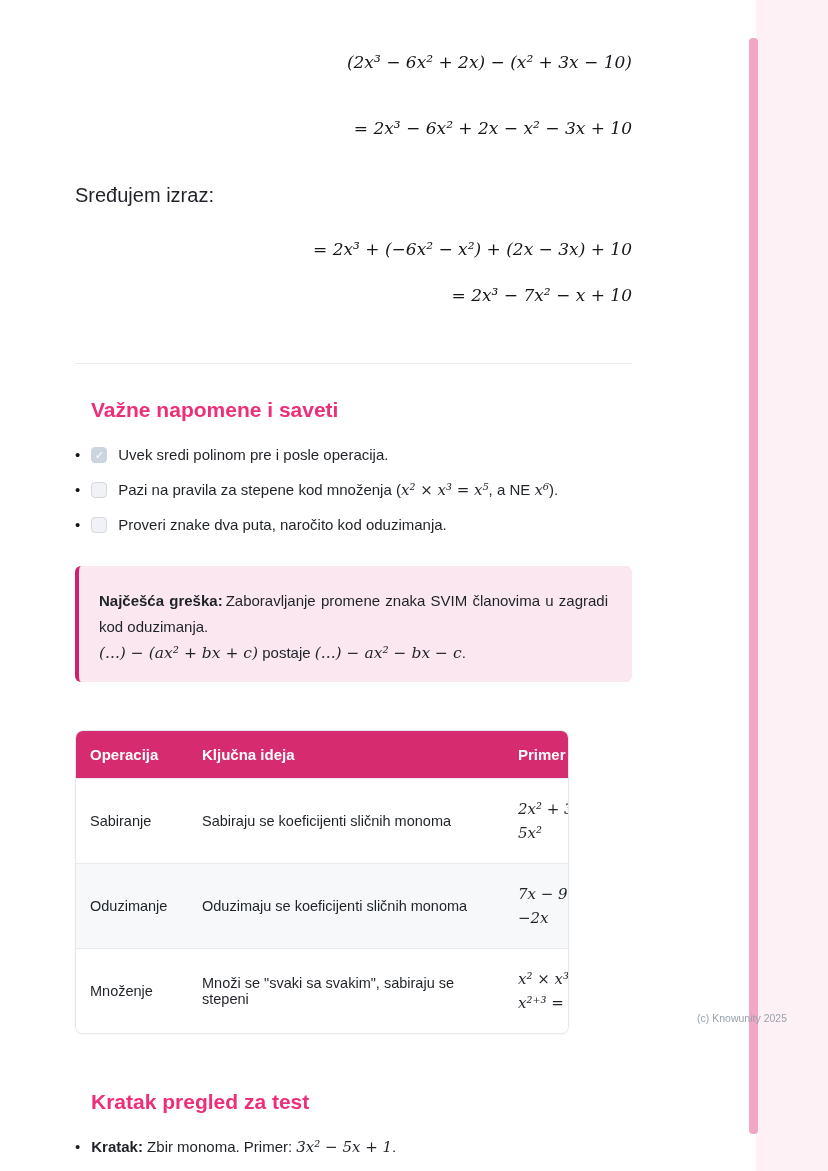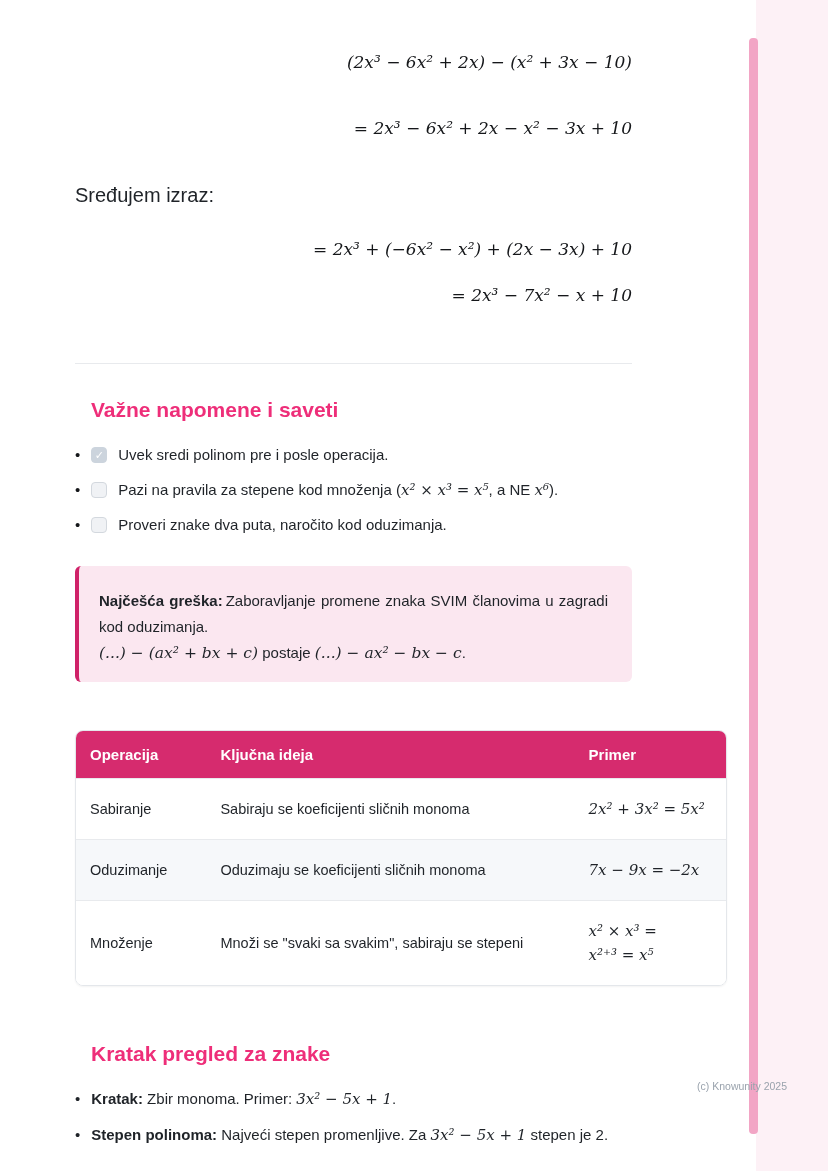--- a/index.html
+++ b/index.html
@@ -85,21 +85,21 @@
     border-left: 4px solid #cf2168;
     border-radius: 6px;
     padding: 22px 24px 16px 20px;
   }
   .callout p { margin: 0; font-size: 15px; line-height: 26px; }
   .callout .p1 { text-align: justify; }
   .callout strong { margin-right: 3px; }
   .callout .math { font-size: 15.5px; }
   .table-wrap {
     margin-top: 48px;
-    width: 652px;
+    width: 494px;
     border: 1px solid #e4e7eb;
     border-radius: 8px;
     overflow: hidden;
     box-shadow: 0 1px 2px rgba(0,0,0,.05);
   }
   table {
     border-collapse: collapse;
     table-layout: fixed;
     width: 100%;
     font-size: 14.5px;
@@ -123,21 +123,21 @@
   td.example-cell, .example { font-family: "DejaVu Serif", "Liberation Serif", serif; font-style: italic; font-size: 15px; line-height: 24px; }
   .review-item {
     font-size: 15px;
     line-height: 22px;
     margin: 0 0 14px;
   }
   .review-item::before { content: "•"; margin-right: 11px; }
   .review-item .math { font-size: 15px; }
   .review-title { margin-top: 56px; }
   .footer {
-    position: absolute; top: 1080px; right: 41px;
+    position: absolute; top: 1012px; right: 41px;
     font-size: 10.5px; color: #9aa3ad;
     z-index: 3;
   }
 </style>
 </head>
 <body>
 
 <div class="right-band"></div>
 <div class="right-stripe"></div>
 
@@ -198,20 +198,20 @@
         </tr>
         <tr>
           <td>Množenje</td>
           <td>Množi se "svaki sa svakim", sabiraju se stepeni</td>
           <td class="example-cell"><span>x² × x³ =</span><br><span>x²⁺³ = x⁵</span></td>
         </tr>
       </tbody>
     </table>
   </div>
 
-  <h2 class="section-title review-title">Kratak pregled za znake</h2>
+  <h2 class="section-title review-title">Kratak pregled za test</h2>
 
   <div class="review-item"><strong>Kratak:</strong><span> Zbir monoma. Primer: </span><span class="math">3x² − 5x + 1</span><span>.</span></div>
   <div class="review-item"><strong>Stepen polinoma:</strong><span> Najveći stepen promenljive. Za </span><span class="math">3x² − 5x + 1</span><span> stepen je 2.</span></div>
 
 </div>
 
 <div class="footer">(c) Knowunity 2025</div>
 
 </body></html>

